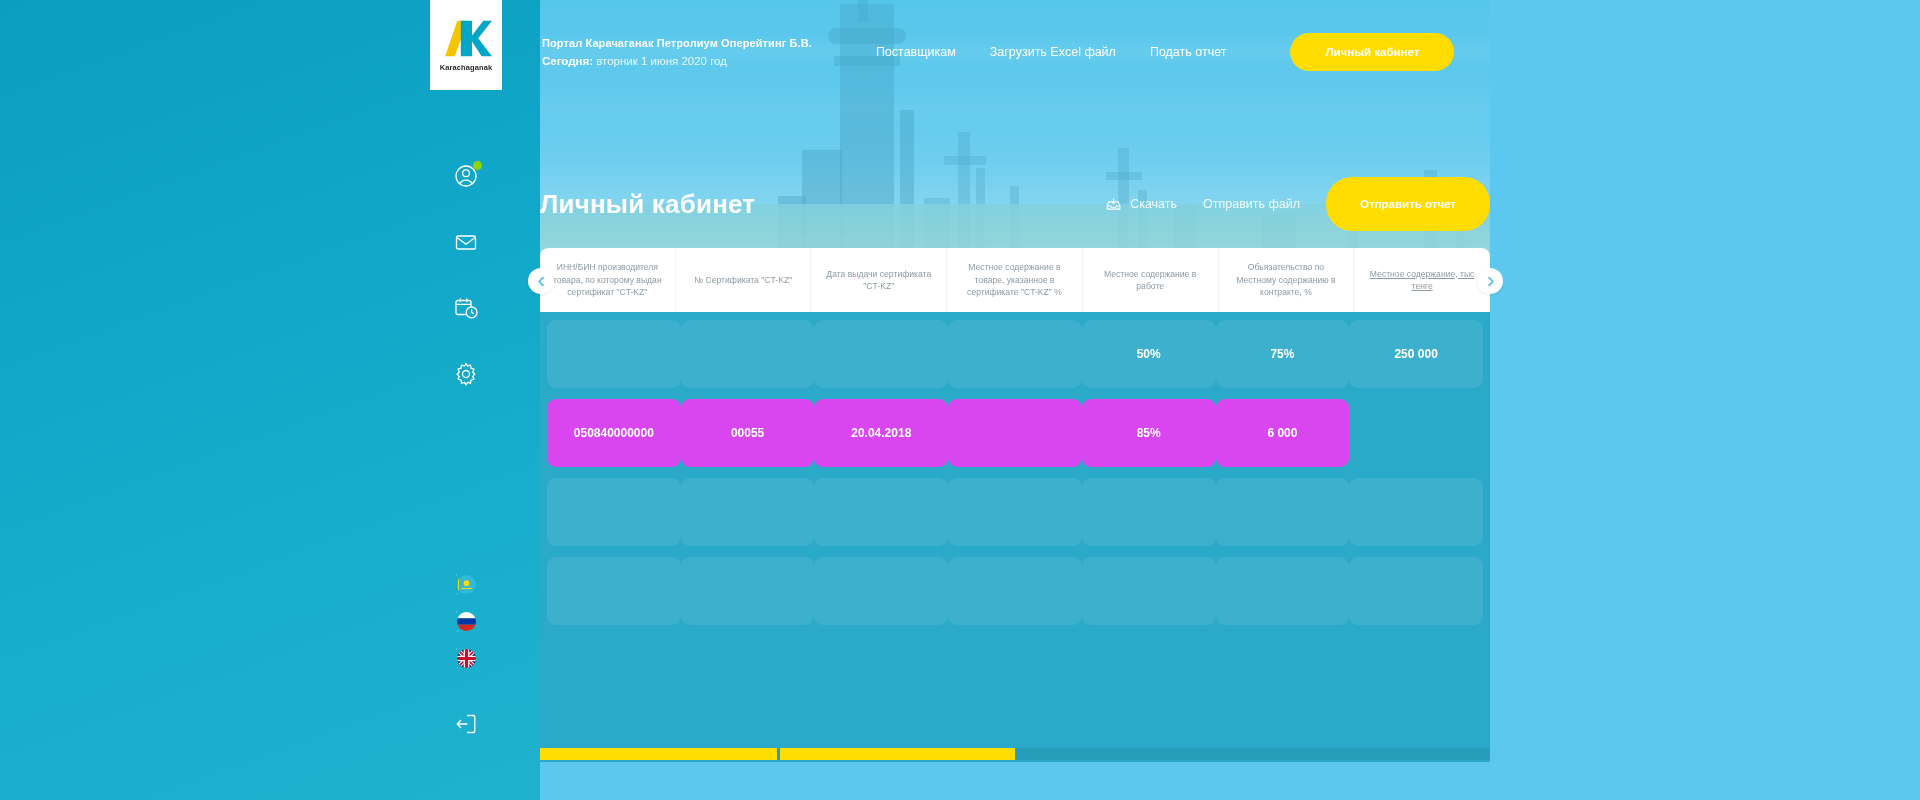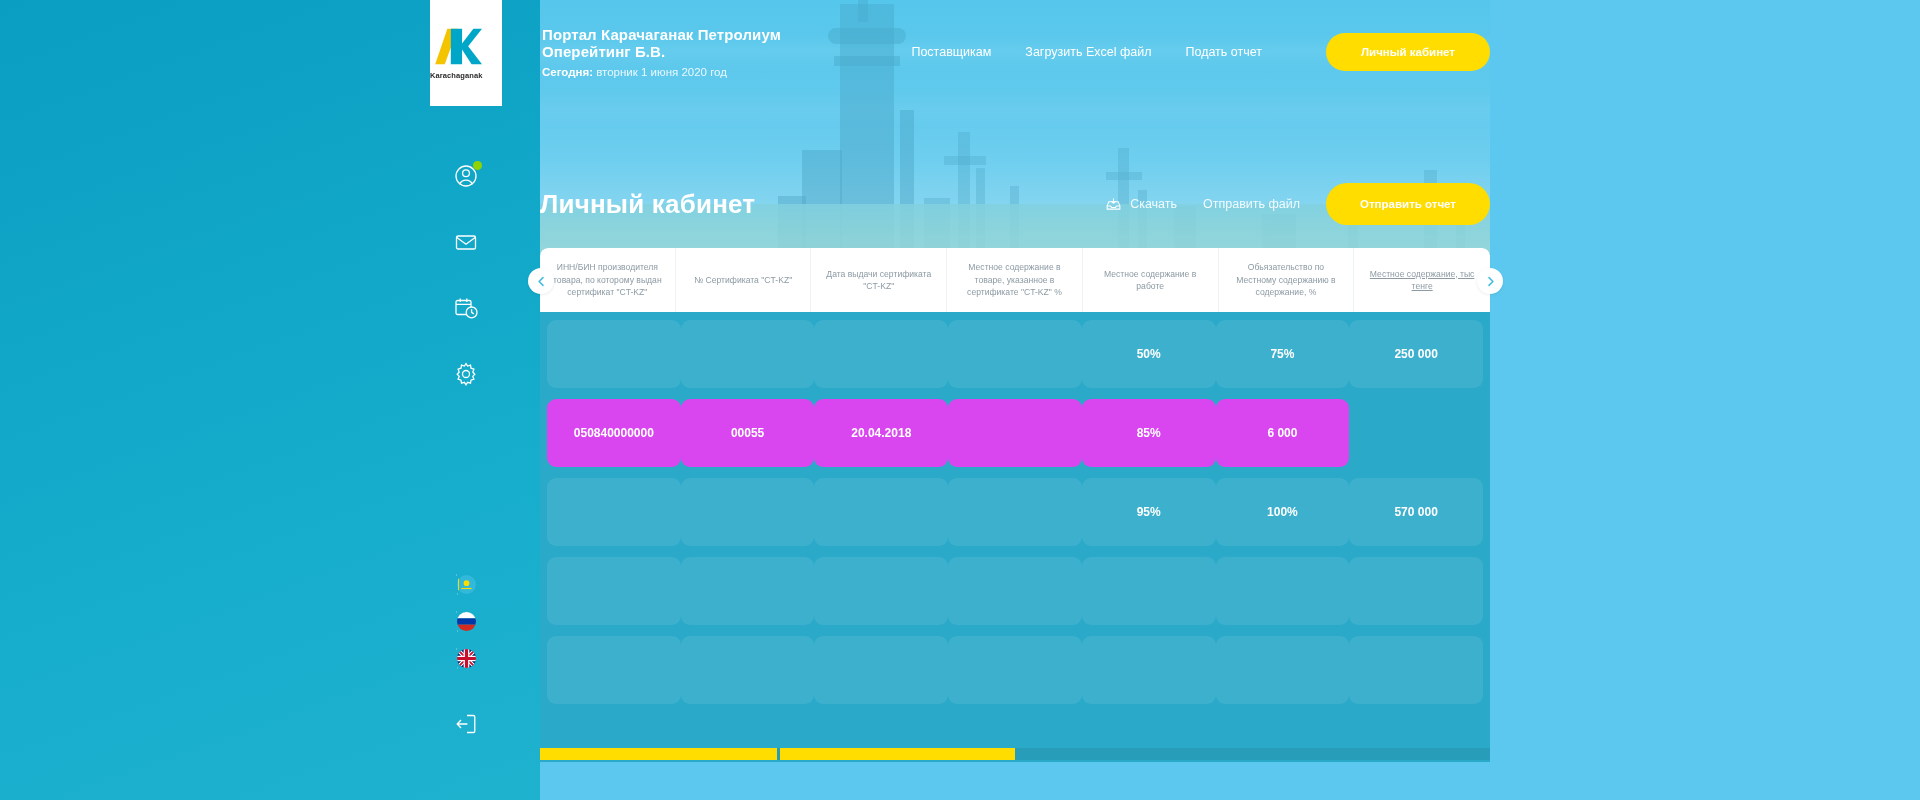--- a/index.html
+++ b/index.html
@@ -36,36 +36,36 @@
   }
   .plant { position: absolute; background: rgba(70,140,165,.42); }
   .plant.l { background: rgba(60,130,158,.5); }
   .hero .tint {
     position: absolute; inset: 0;
     background: linear-gradient(180deg, rgba(77,199,236,.62) 0%, rgba(92,200,239,.55) 60%, rgba(120,212,240,.5) 100%);
   }
 
   
   .logo-card {
-    position: absolute; left: 430px; top: 0; width: 72px; height: 106px;
+    position: absolute; left: 430px; top: 0; width: 72px; height: 90px;
     background: #fff; z-index: 6;
-    display: flex; flex-direction: column; justify-content: center;
+    display: flex; flex-direction: column; align-items: center; justify-content: center;
   }
   .logo-card .logo-k { width: 52px; height: 42px; }
   .logo-card .logo-word {
     font-size: 7.5px; font-weight: bold; color: #2b2b2b;
     letter-spacing: .1px; margin-top: 3px;
   }
 
   .topbar {
     position: absolute; left: 540px; top: 0; width: 950px; height: 104px;
     display: flex; align-items: center; z-index: 5;
   }
   .brand { margin-left: 2px; }
-  .brand .t1 { color:#fff; font-size: 15px; font-weight: bold; letter-spacing: .1px; }
+  .brand .t1 { color:#fff; font-size: 11px; font-weight: bold; letter-spacing: .1px; }
   .brand .t2 { color:#eaf8ff; font-size: 11.5px; margin-top: 6px; }
   .brand .t2 b { font-weight: bold; color:#fff; }
 
   .topnav { display:flex; align-items:center; gap: 34px; margin-left: 64px; }
   .topnav a {
     color:#fff; font-size: 12.5px; text-decoration:none; white-space: nowrap;
   }
   .btn-yellow {
     background:#ffdd00; color:#fff; border:none; border-radius: 26px;
     font-size: 11.5px; font-weight: bold; cursor: pointer;
@@ -77,21 +77,21 @@
   .hero-row {
     position: absolute; left: 540px; top: 178px; width: 950px; height: 52px;
     display:flex; align-items:center; z-index: 5;
   }
   .hero-title { color:#fff; font-size: 26px; font-weight: bold; letter-spacing:.2px; }
   .hero-actions { margin-left:auto; display:flex; align-items:center; gap: 26px; }
   .hero-actions .lnk {
     color:#f2fbff; font-size: 12.5px; text-decoration:none;
     display:flex; align-items:center; gap:8px; white-space: nowrap;
   }
-  .btn-send { width: 164px; height: 42px; }
+  .btn-send { width: 164px; height: 54px; }
 
   
   .panel {
     position: absolute; left: 540px; top: 248px; width: 950px; height: 514px;
     background: #2ba9c9; border-radius: 8px 8px 0 0; z-index: 4;
   }
   .thead { display: grid; grid-template-columns: repeat(7, 1fr); gap: 0; height: 64px; }
   .th {
     background:#fff; display:flex; align-items:center; justify-content:center;
     text-align:center; padding: 4px 9px;
@@ -232,21 +232,21 @@
     </div>
   </div>
 
   <div class="panel">
     <div class="thead">
       <div class="th">ИНН/БИН производителя товара, по которому выдан сертификат "CT-KZ"</div>
       <div class="th">№ Сертификата "CT-KZ"</div>
       <div class="th">Дата выдачи сертификата "CT-KZ"</div>
       <div class="th">Местное содержание в товаре, указанное в сертификате "CT-KZ" %</div>
       <div class="th">Местное содержание в работе</div>
-      <div class="th">Обьязательство по Местному содержанию в содержание, %</div>
+      <div class="th">Обьязательство по Местному содержанию в контракте, %</div>
       <div class="th">Местное содержание, тыс тенге</div>
     </div>
 
     <div class="tbody">
       <div class="trow">
         <div class="cell"></div>
         <div class="cell"></div>
         <div class="cell"></div>
         <div class="cell"></div>
         <div class="cell">50%</div>
@@ -256,29 +256,20 @@
 
       <div class="trow active">
         <div class="cell">050840000000</div>
         <div class="cell">00055</div>
         <div class="cell">20.04.2018</div>
         <div class="cell"></div>
         <div class="cell">85%</div>
         <div class="cell">6 000</div>
       </div>
 
-      <div class="trow">
-        <div class="cell"></div>
-        <div class="cell"></div>
-        <div class="cell"></div>
-        <div class="cell"></div>
-        <div class="cell">95%</div>
-        <div class="cell">100%</div>
-        <div class="cell">570 000</div>
-      </div>
 
       <div class="trow">
         <div class="cell"></div>
         <div class="cell"></div>
         <div class="cell"></div>
         <div class="cell"></div>
         <div class="cell"></div>
         <div class="cell"></div>
         <div class="cell"></div>
       </div>

